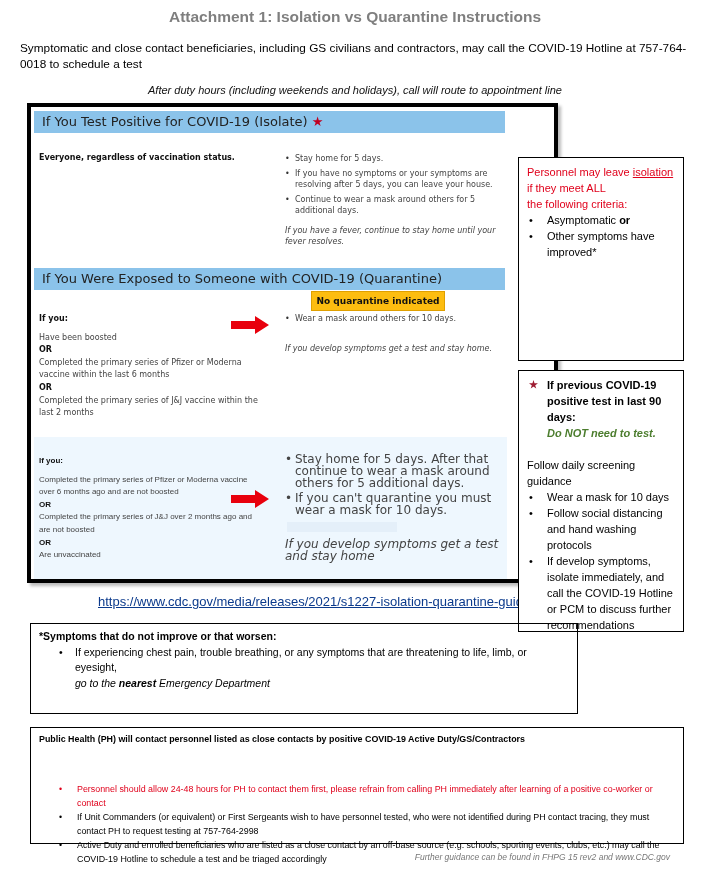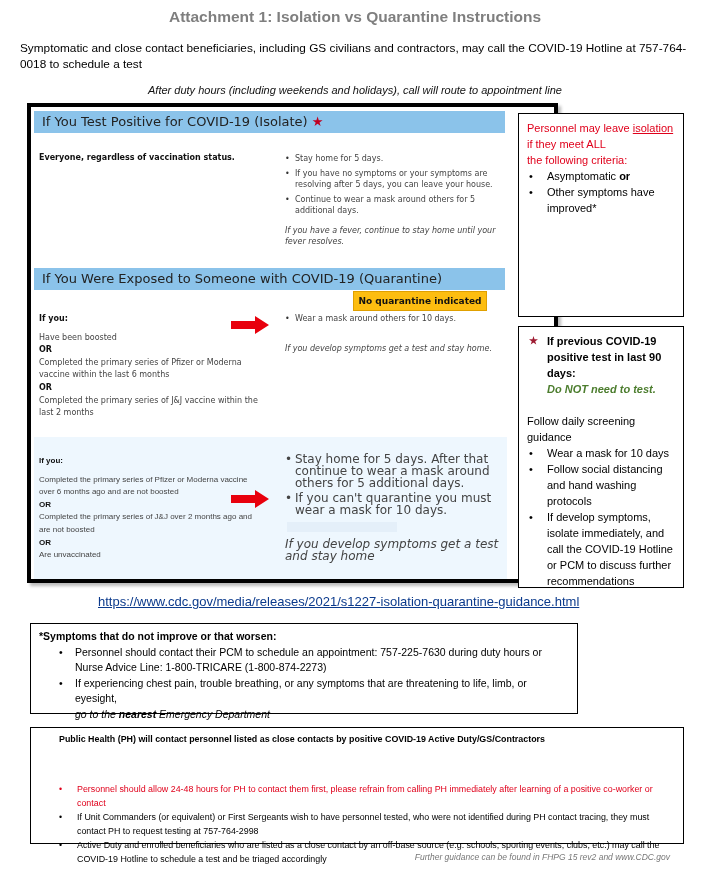--- a/index.html
+++ b/index.html
@@ -17,21 +17,21 @@
   .quar-header { top: 161px; }
 
   .iso-left { position: absolute; left: 8px; top: 46px; font-size: 8px; font-weight: bold; color: #111; }
   .col-right { position: absolute; left: 254px; width: 212px; font-size: 8px; color: #444; line-height: 11.5px; }
   .col-right ul { list-style: none; }
   .col-right li { position: relative; padding-left: 10px; margin-bottom: 3px; }
   .col-right li::before { content: "\2022"; position: absolute; left: 0; top: 0; color: #333; }
   .col-right .note { font-style: italic; margin-top: 8px; }
   .iso-right { top: 46px; }
 
-  .quar-badge { position: absolute; left: 280px; top: 184px; width: 134px; height: 20px; background: #fdbd10; border: 1px solid #e0a000; font-size: 9px; font-weight: bold; color: #111; text-align: center; padding-top: 4px; font-family: "DejaVu Sans", sans-serif; margin-left: 42px; }
+  .quar-badge { position: absolute; left: 280px; top: 184px; width: 134px; height: 20px; background: #fdbd10; border: 1px solid #e0a000; font-size: 9px; font-weight: bold; color: #111; text-align: center; padding-top: 4px; font-family: "DejaVu Sans", sans-serif; }
 
   .quar1-left { position: absolute; left: 8px; top: 206px; font-size: 8px; color: #444; line-height: 12.6px; width: 220px; }
   .quar1-left .lbl { font-weight: bold; color: #111; margin-bottom: 6px; }
   .quar1-left .or { font-weight: bold; color: #111; }
   .quar1-right { top: 206px; }
 
   .quar2-area { position: absolute; left: 3px; top: 330px; width: 473px; height: 142px; background: #eef7fe; }
   .quar2-left { position: absolute; left: 5px; top: 18px; font-size: 8px; color: #444; line-height: 12.6px; width: 220px; font-family: "Liberation Sans", sans-serif; }
   .quar2-left .lbl { font-weight: bold; color: #111; margin-bottom: 6px; }
   .quar2-left .or { font-weight: bold; color: #111; }
@@ -41,21 +41,21 @@
   .quar2-right li::before { content: "\2022"; position: absolute; left: 0; }
   .quar2-right .blank-bar { width: 110px; height: 10px; background: #e4eff9; margin: 6px 0 6px 2px; }
   .quar2-right .note { font-style: italic; }
 
   .arrow { position: absolute; width: 38px; height: 18px; }
   .arrow1 { left: 200px; top: 209px; }
   .arrow2 { left: 200px; top: 383px; }
 
   .cdc-link { position: absolute; left: 98px; top: 594px; font-size: 13px; color: #0b3a8c; text-decoration: underline; }
 
-  .side-box { position: absolute; left: 518px; width: 166px; border: 1px solid #000; background: #fff; font-size: 11px; line-height: 16px; padding: 6px 8px; }
+  .side-box { position: absolute; left: 518px; width: 166px; border: 1px solid #000; background: #fff; font-size: 11px; line-height: 16px; padding: 6px 8px; margin-top: 44px; }
   .side1 { top: 113px; height: 204px; }
   .side2 { top: 326px; height: 262px; }
   .red { color: #e0001b; }
   .side-box ul { list-style: none; }
   .side-box li { position: relative; padding-left: 20px; }
   .side-box li::before { content: "\2022"; position: absolute; left: 2px; top: 0; }
   .u { text-decoration: underline; }
   .b { font-weight: bold; }
 
   .star-row { position: relative; padding-left: 20px; font-weight: bold; }
@@ -64,21 +64,21 @@
   .side2 .follow { margin-top: 16px; }
 
   .symp-box { position: absolute; left: 30px; top: 623px; width: 548px; height: 91px; border: 1px solid #000; padding: 5px 8px; font-size: 10.5px; line-height: 15.5px; }
   .symp-box .head { font-weight: bold; }
   .symp-box ul { list-style: none; }
   .symp-box li { position: relative; padding-left: 36px; }
   .symp-box li::before { content: "\2022"; position: absolute; left: 20px; }
   .symp-box .em { font-style: italic; }
 
   .ph-box { position: absolute; left: 30px; top: 727px; width: 654px; height: 117px; border: 1px solid #000; padding: 4px 8px; font-size: 8.9px; line-height: 14px; }
-  .ph-box .head { font-weight: bold; margin-bottom: 6px; margin-left: 20px; }
+  .ph-box .head { font-weight: bold; margin-bottom: 6px; }
   .ph-box ul { list-style: none; }
   .ph-box li { position: relative; padding-left: 38px; }
   .ph-box li::before { content: "\2022"; position: absolute; left: 20px; color: #000; }
   .ph-box li.red-item { color: #e0001b; margin-top: 36px; }
   .ph-box li.red-item::before { color: #e0001b; }
 
   .footer-note { position: absolute; right: 40px; top: 852px; font-size: 8.5px; font-style: italic; color: #777; }
 </style>
 </head>
 <body>
@@ -172,21 +172,20 @@
   <ul>
     <li>Wear a mask for 10 days</li>
     <li>Follow social distancing and hand washing protocols</li>
     <li>If develop symptoms, isolate immediately, and call the COVID-19 Hotline or PCM to discuss further recommendations</li>
   </ul>
 </div>
 
 <div class="symp-box">
   <div class="head">*Symptoms that do not improve or that worsen:</div>
   <ul>
-    <li>Personnel should contact their PCM to schedule an appointment:  757-225-7630 during duty hours or Nurse Advice Line: 1-800-TRICARE (1-800-874-2273)</li>
     <li>
       <span>If experiencing chest pain, trouble breathing, or any symptoms that are threatening to life, limb, or eyesight,</span><br>
       <span class="em"><span>go to the </span><b>nearest</b><span> Emergency Department</span></span>
     </li>
   </ul>
 </div>
 
 <div class="ph-box">
   <div class="head">Public Health (PH) will contact personnel listed as close contacts by positive COVID-19 Active Duty/GS/Contractors</div>
   <ul>

